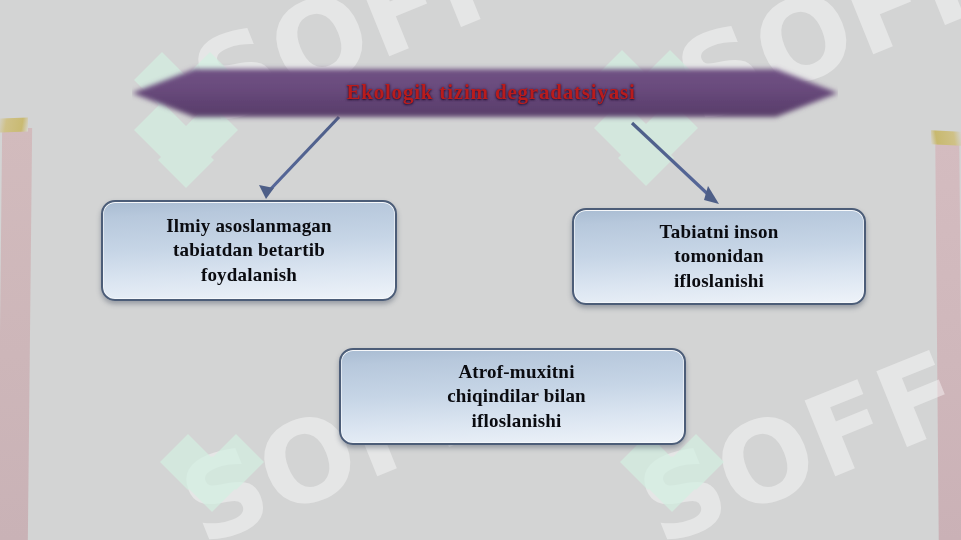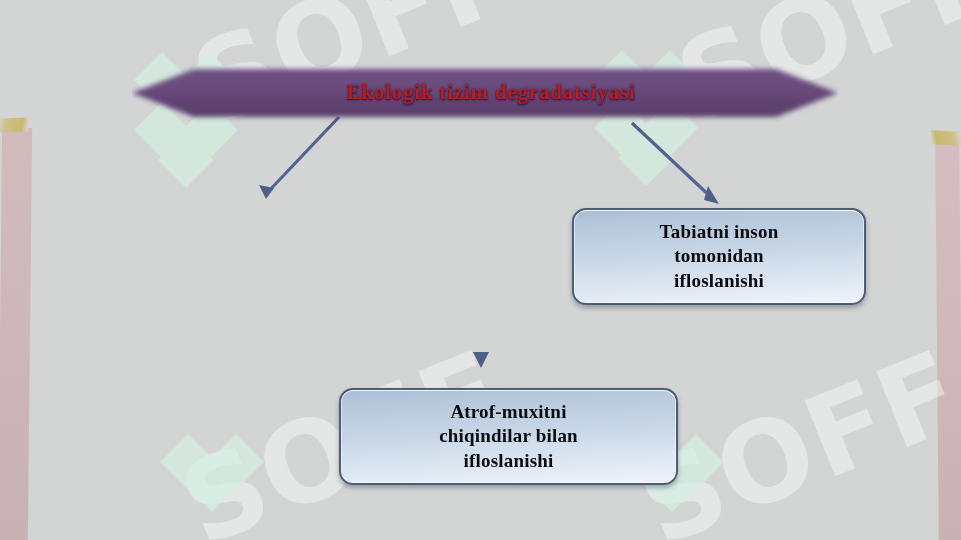--- a/index.html
+++ b/index.html
@@ -147,21 +147,21 @@
     font-weight: bold;
     font-size: 19px;
     line-height: 1.28;
     letter-spacing: 0.2px;
     padding: 0 10px;
     white-space: pre-line;
   }
 
   #node-left   { left: 101px; top: 200px; width: 292px; height: 97px; }
   #node-right  { left: 572px; top: 208px; width: 290px; height: 93px; border-radius: 14px; }
-  #node-bottom { left: 339px; top: 388px; width: 335px; height: 93px; }
+  #node-bottom { left: 339px; top: 348px; width: 335px; height: 93px; padding-left: 8px; }
 </style>
 </head>
 <body>
 
 <div id="slide">
 
   <div class="edge-stripe edge-stripe-left">
     <div class="stripe-band"></div>
     <div class="stripe-accent"></div>
   </div>
@@ -257,20 +257,25 @@
           </filter>
         </defs>
         <g filter="url(#bannerBlur)">
           <path d="M0 31 L62 7 L644 7 L706 31 L644 55 L62 55 Z" fill="url(#bannerGrad)"></path>
         </g>
       </svg>
     </div>
     <div id="header-title">Ekologik  tizim  degradatsiyasi</div>
   </div>
 
+  <div class="node" id="node-left">
+    <div class="node-label">Ilmiy asoslanmagan
+tabiatdan betartib
+foydalanish</div>
+  </div>
   <div class="node" id="node-right">
     <div class="node-label">Tabiatni inson
 tomonidan
 ifloslanishi</div>
   </div>
   <div class="node" id="node-bottom">
     <div class="node-label">Atrof-muxitni
 chiqindilar bilan
 ifloslanishi</div>
   </div>

